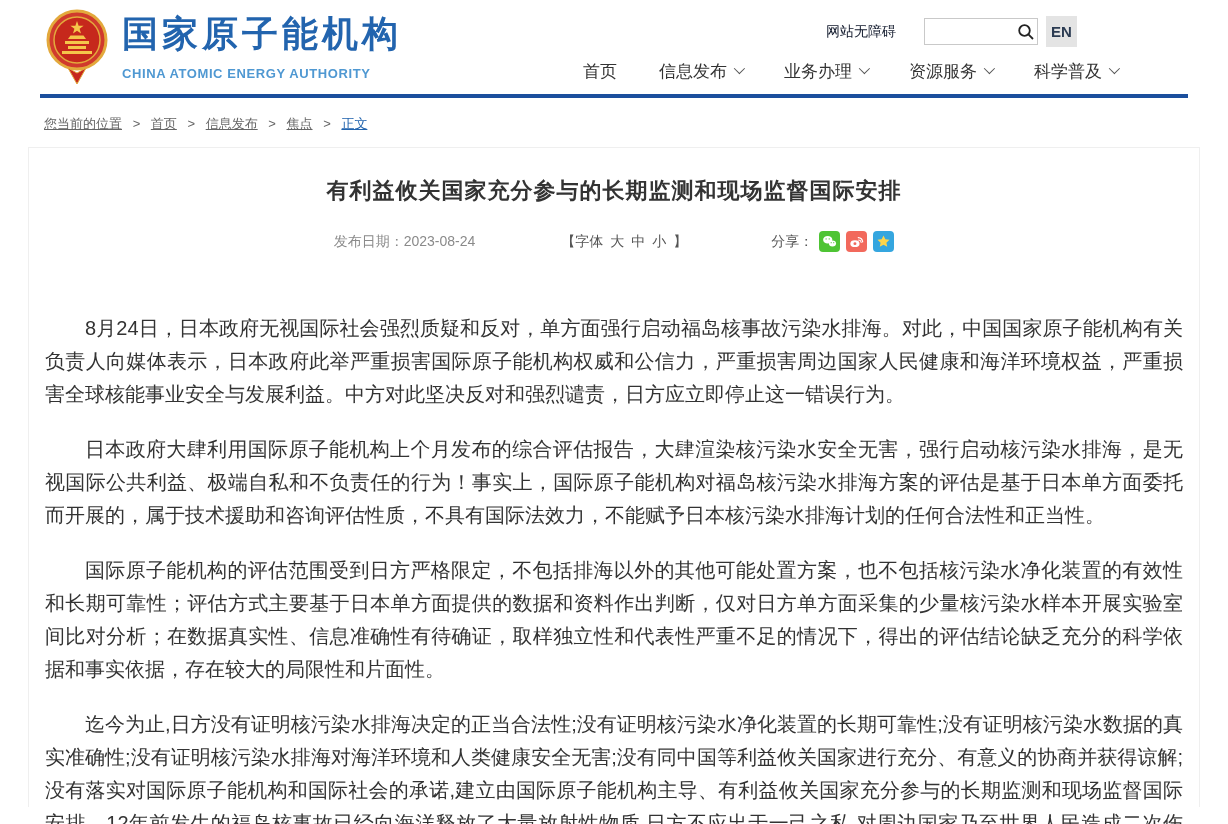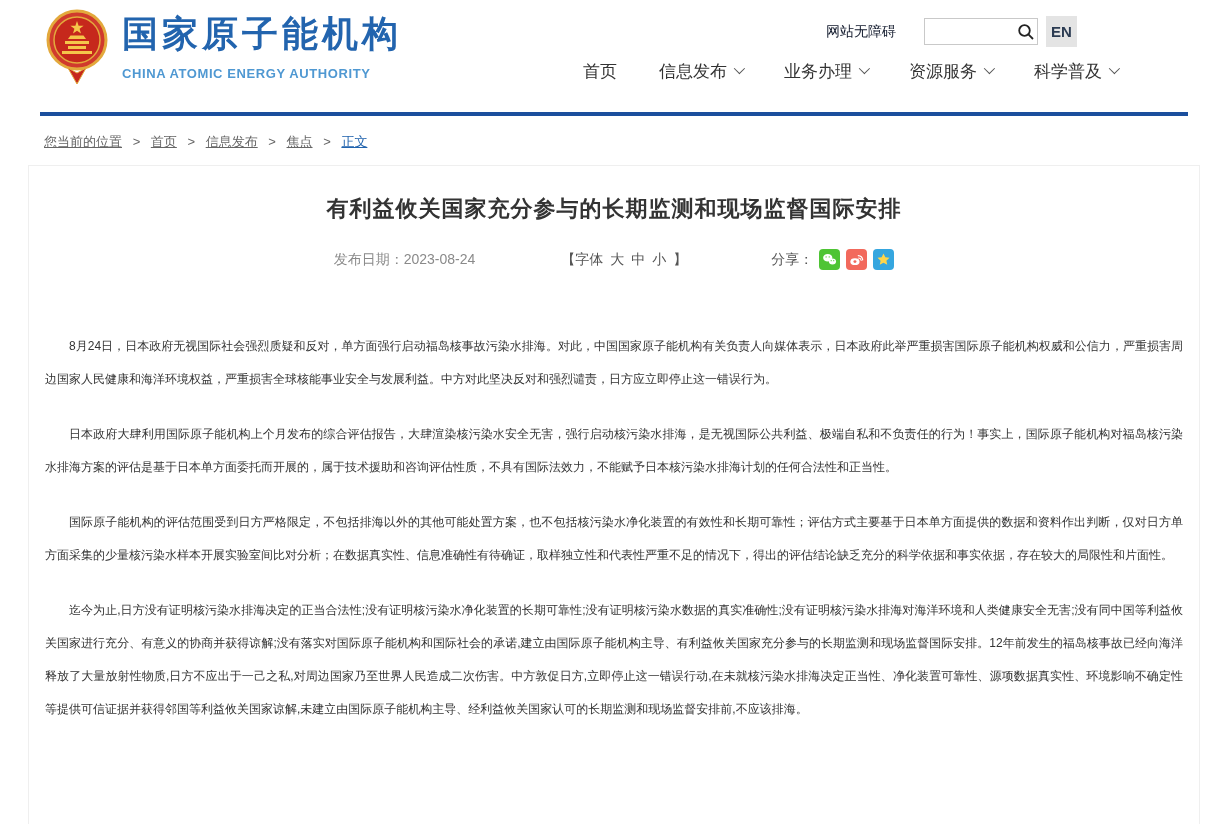--- a/index.html
+++ b/index.html
@@ -5,21 +5,21 @@
   * { box-sizing: border-box; }
   html, body { margin: 0; padding: 0; }
   body {
     width: 1228px; height: 824px; overflow: hidden;
     background: #ffffff;
     font-family: "Liberation Sans", "DejaVu Sans", sans-serif;
     color: #333;
   }
 
   
-  .header { position: relative; height: 112px; background: #fff; padding-left: 45px; }
+  .header { position: relative; height: 94px; background: #fff; padding-left: 45px; }
   .logo-block { position: absolute; left: 46px; top: 8px; display: flex; align-items: center; gap: 14px; cursor: pointer; }
   .site-names { display: flex; flex-direction: column; justify-content: center; }
   .site-cn { font-size: 36px; font-weight: bold; color: #2264ae; letter-spacing: 4px; line-height: 1.15; }
   .site-en { font-size: 13px; font-weight: bold; color: #4f98d2; letter-spacing: 0.6px; margin-top: 11px; }
 
   .utility { position: absolute; top: 16px; left: 826px; display: flex; align-items: center; }
   .a11y { font-size: 14px; color: #0f172a; margin-right: 28px; cursor: pointer; }
   .search-box { width: 114px; height: 27px; border: 1px solid #c9c9c9; background: #fff; display: flex; align-items: center; }
   .search-box input { border: none; outline: none; width: 86px; height: 21px; margin-left: 4px; font-size: 13px; }
   .search-btn { width: 22px; height: 22px; display: flex; align-items: center; justify-content: center; cursor: pointer; }
@@ -48,21 +48,21 @@
   .meta { display: flex; justify-content: center; align-items: center; margin-top: 25px; font-size: 14px; color: #8a8a8a; gap: 36px; }
   .font-ctl { margin-left: 50px; color: #555; display: flex; align-items: center; gap: 7px; }
   .font-ctl .size-btn { cursor: pointer; }
   .share { margin-left: 48px; display: flex; align-items: center; gap: 6px; color: #555; }
   .share-icon { width: 21px; height: 21px; border-radius: 4px; cursor: pointer; display: flex; align-items: center; justify-content: center; }
   .icon-wechat { background: #4ec434; }
   .icon-weibo  { background: #f2695c; }
   .icon-qzone  { background: #35a6df; }
 
   .article-body { margin-top: 60px; padding: 0 2px; }
-  .article-body p { font-size: 12px; color: #333; line-height: 33px; text-align: justify;
+  .article-body p { font-size: 20px; color: #333; line-height: 33px; text-align: justify;
                     text-indent: 2em; margin: 0 0 22px; }
 </style>
 </head>
 <body>
 
 <div class="header">
 
   <div class="logo-block">
     <svg width="62" height="78" viewBox="0 0 62 78">
       <circle cx="31" cy="32" r="29" fill="#d03a2d" stroke="#e3a93c" stroke-width="3"></circle>

